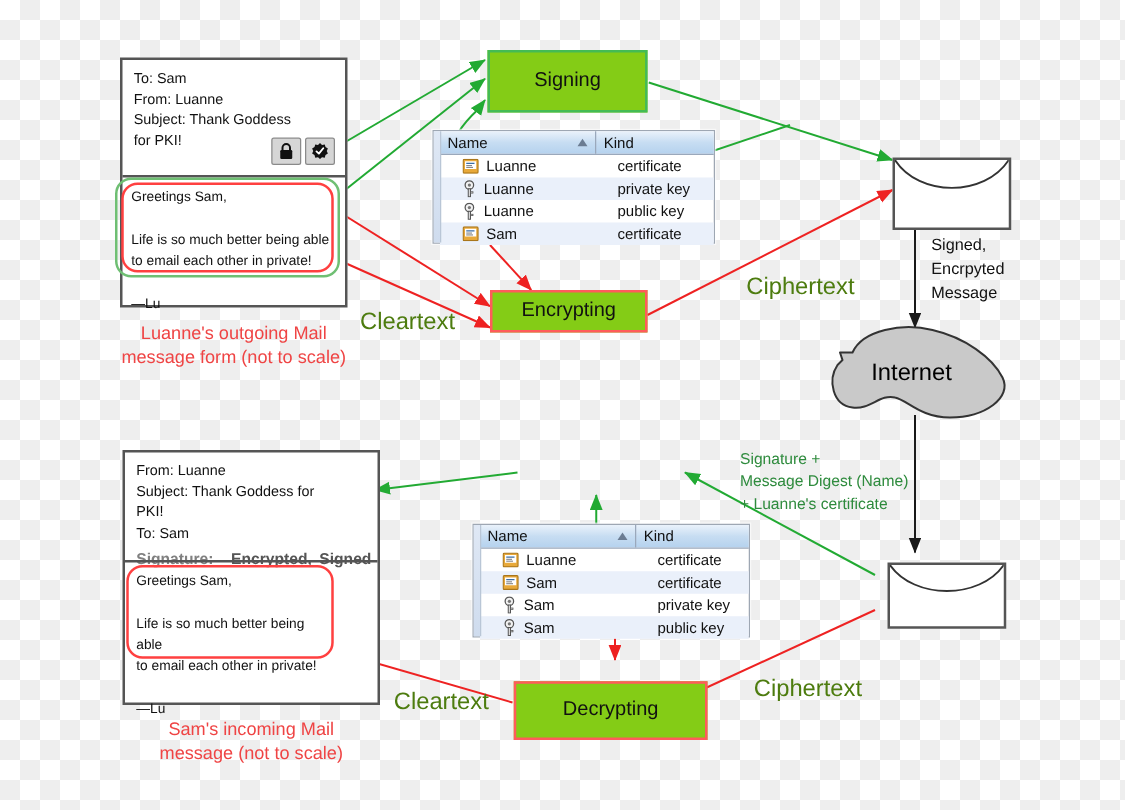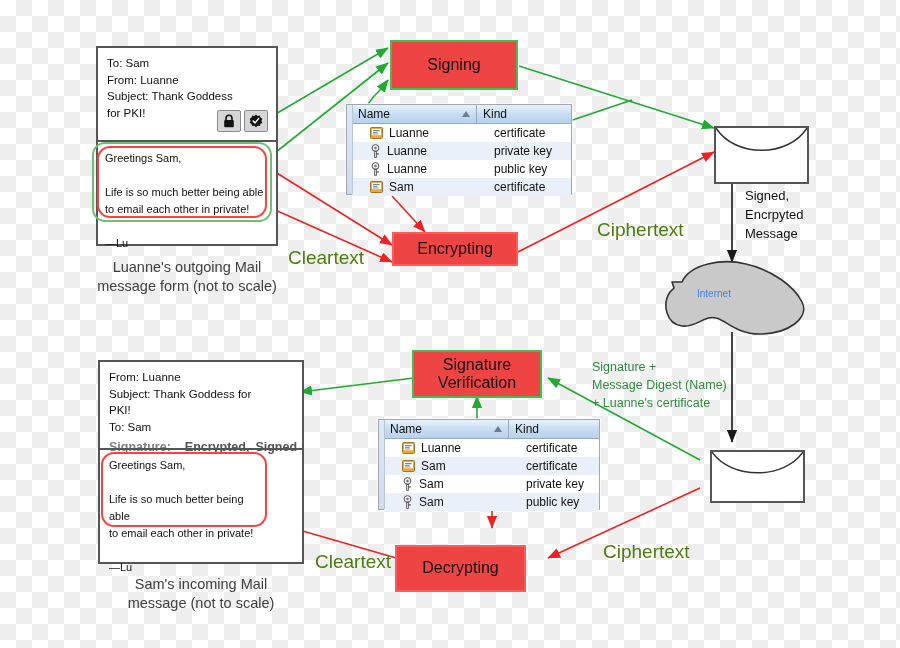--- a/index.html
+++ b/index.html
@@ -26,21 +26,21 @@
   #wires {
     position: absolute;
     left: 0; top: 0;
     width: 900px; height: 648px;
     pointer-events: none;
   }
 
   
   .proc-box {
     position: absolute;
-    background: #ef4444;
+    background: #84cc16;
     border: 2px solid #44bb55;
     display: flex;
     align-items: center;
     justify-content: center;
     text-align: center;
     font-size: 16px;
     color: #111111;
     line-height: 1.15;
     box-sizing: border-box;
   }
@@ -73,21 +73,21 @@
     border: 1px solid #8a8a8a;
     border-radius: 2px;
     display: flex;
     align-items: center;
     justify-content: center;
   }
   .caption {
     position: absolute;
     text-align: center;
     font-size: 14.5px;
-    color: #404040;
+    color: #ef4444;
     line-height: 1.3;
   }
 
   
   .ring {
     position: absolute;
     border-radius: 13px;
     box-sizing: border-box;
     pointer-events: none;
   }
@@ -204,22 +204,22 @@
   .anno.green { color: #2e8b3d; }
   .label-red {
     position: absolute;
     font-size: 19px;
     color: #4d7c0f;
   }
 
   
   .inet-label {
     position: absolute;
-    font-size: 10px;
-    color: #3b82f6;
+    font-size: 19px;
+    color: #000000;
   }
 </style>
 </head>
 <body>
 
 <div id="stage">
 
   <svg id="wires" viewBox="0 0 900 648">
     <defs>
       <marker id="ah-green" markerWidth="9" markerHeight="9" refX="7.5" refY="3.2" orient="auto">
@@ -397,30 +397,26 @@
              C76,76 66,62 56,60 C44,57 36,70 22,68 C6,66 2,46 10,34 L14,30 L12,24 Z" fill="#c9c9c9" stroke="#333" stroke-width="1.6" stroke-linejoin="round"></path>
   </svg>
   <div class="inet-label" style="left:697px; top:288px;">Internet</div>
 
   <div class="envelope" style="left:710px; top:450px; width:95px; height:53px;">
     <svg width="100%" height="100%" viewBox="0 0 95 53" preserveAspectRatio="none">
       <path d="M0,0 C20,30 75,30 95,0" fill="none" stroke="#333" stroke-width="1.6"></path>
     </svg>
   </div>
 
-  <div class="proc-box" style="left:412px; top:350px; width:130px; height:48px;">
-    <span style="white-space:pre-line;">Signature
-Verification</span>
-  </div>
 
   <div class="anno green" style="left:592px; top:358px; width:230px;">Signature +
 Message Digest (Name)
 + Luanne's certificate</div>
 
-  <div class="proc-box red" style="left:395px; top:545px; width:131px; height:47px;">
+  <div class="proc-box red" style="left:411px; top:545px; width:155px; height:47px;">
     <span>Decrypting</span>
   </div>
 
   <div class="label-red" style="left:315px; top:551px;">Cleartext</div>
   <div class="label-red" style="left:603px; top:541px;">Ciphertext</div>
 
   <div class="keychain" style="left:378px; top:419px; width:222px; height:91px;">
     <div class="kc-side"></div>
     <div class="kc-head" style="margin-left:5px;">
       <div class="col-name">

